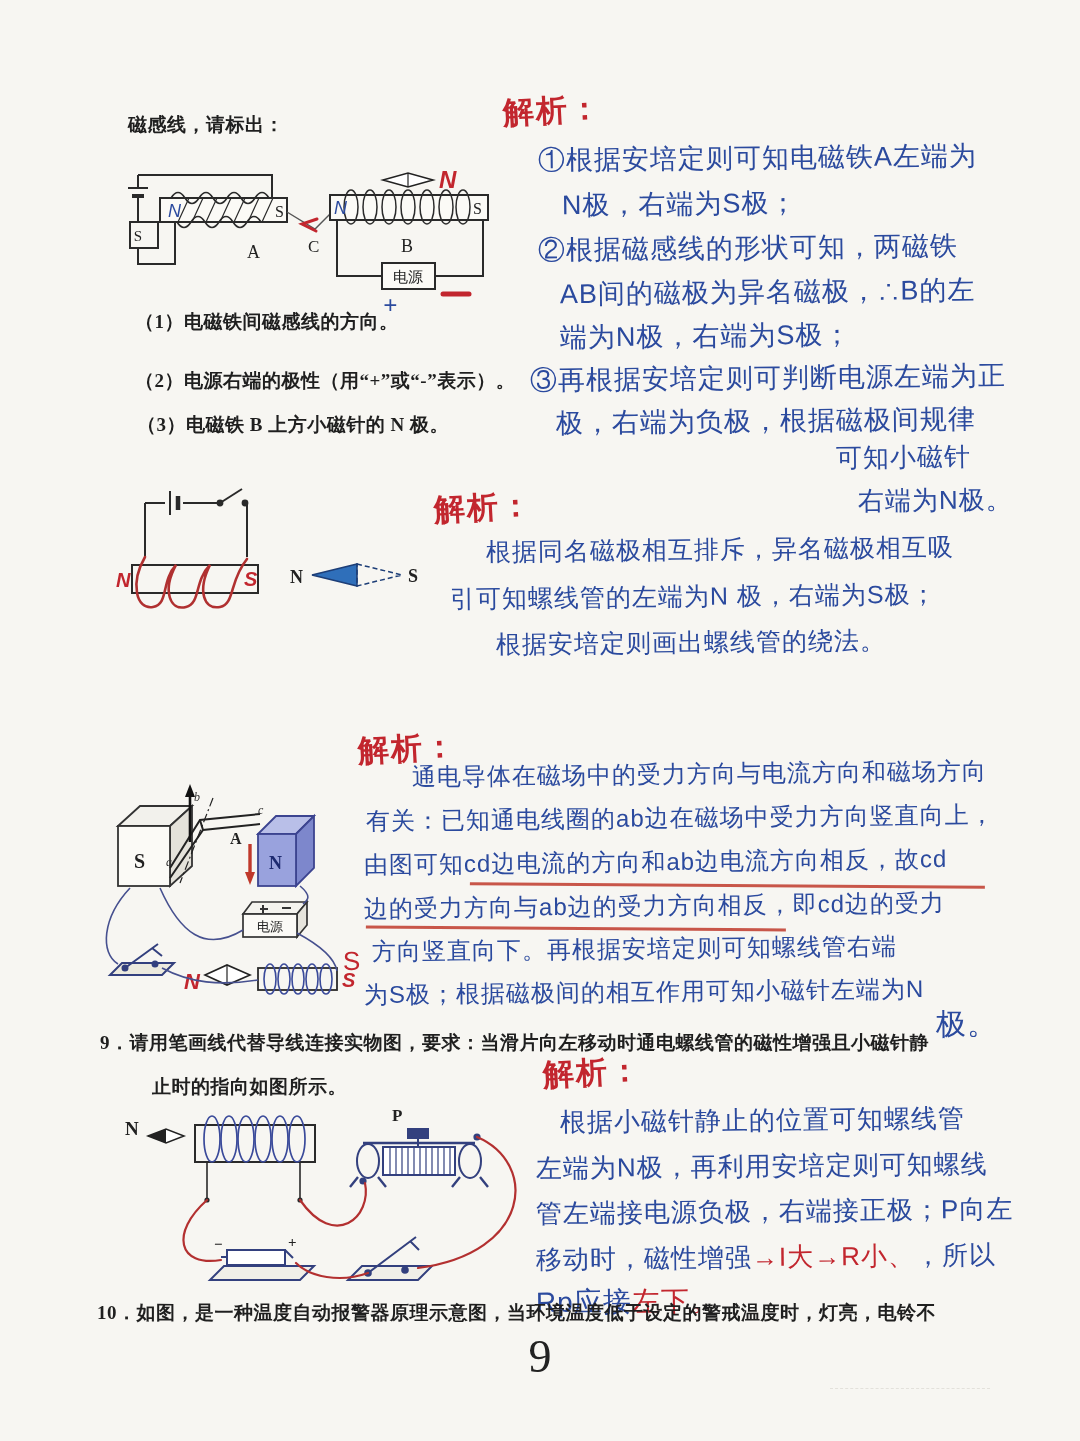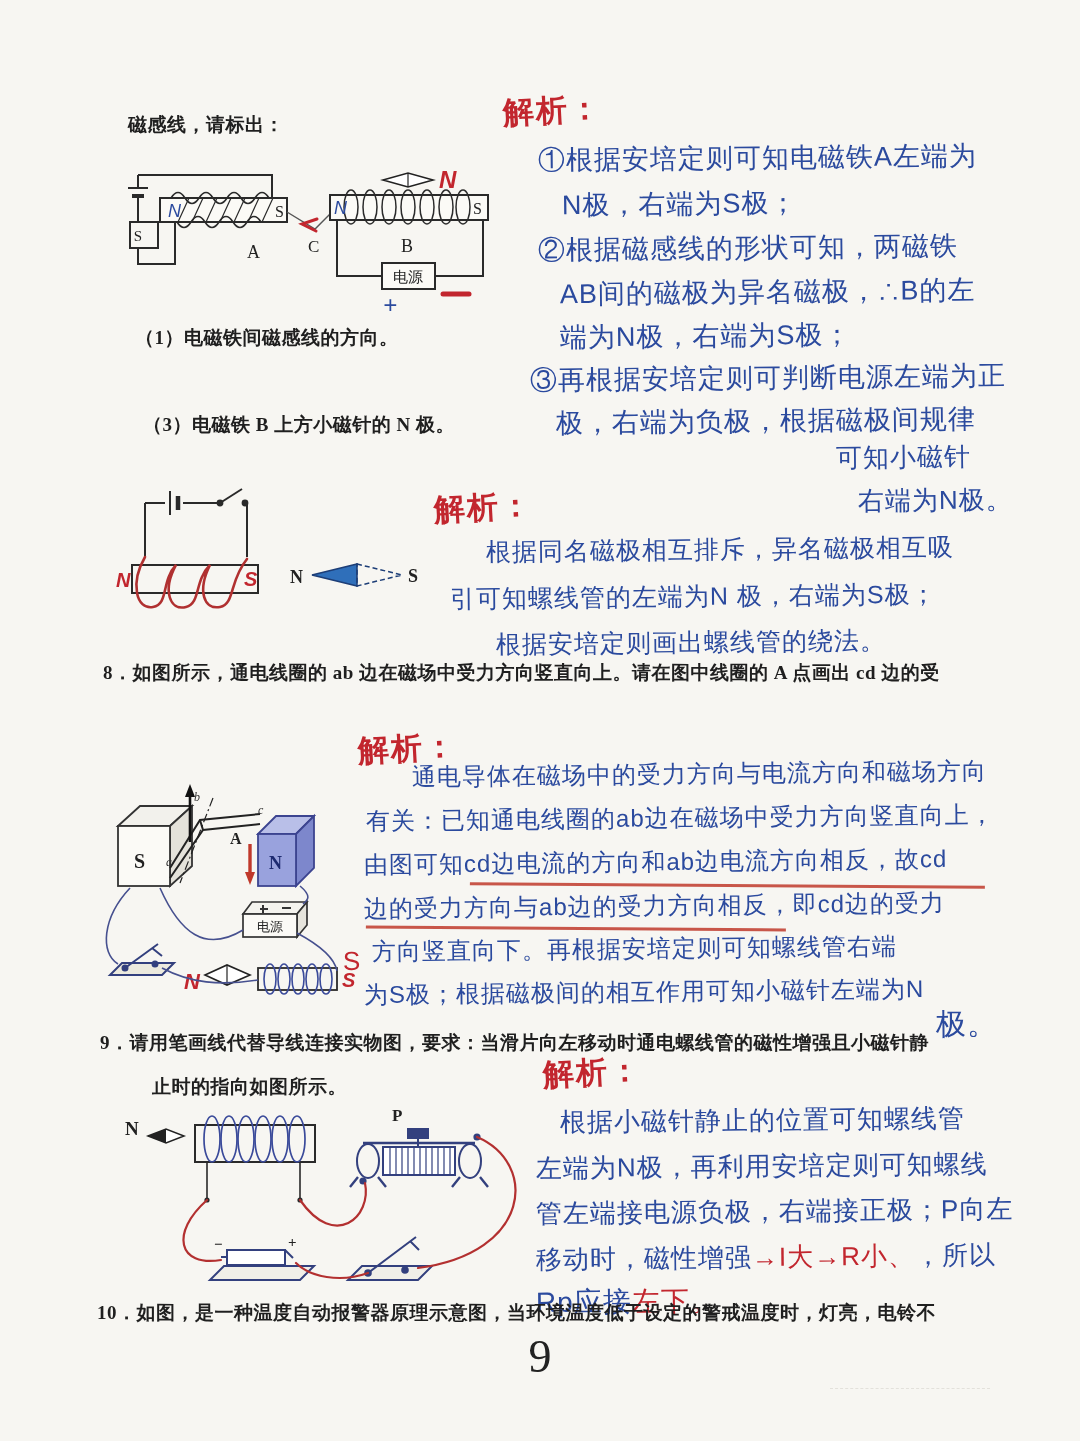--- a/index.html
+++ b/index.html
@@ -78,22 +78,23 @@
 
     <g>
       <path d="M212,70 V126 H257 M358,70 V126 H310" stroke="#2a2a2a" stroke-width="2" fill="none"></path>
       <rect x="257" y="113" width="53" height="26" fill="#fbfaf6" stroke="#2a2a2a" stroke-width="2"></rect>
       <text x="283" y="132" font-size="15" text-anchor="middle" fill="#222">电源</text>
       <text x="258" y="163" font-size="24" fill="#2b4a9e" class="svg-hw">+</text>
       <path d="M318,144 H344" stroke="#c2262e" stroke-width="5" stroke-linecap="round"></path>
     </g>
   </svg>
 
-  <div class="printed" style="left:135px;top:325px;">（1）电磁铁间磁感线的方向。</div>
-  <div class="printed" style="left:143px;top:412px;">（3）电磁铁 B 上方小磁针的 N 极。</div>
+  <div class="printed" style="left:135px;top:309px;">（1）电磁铁间磁感线的方向。</div>
+  <div class="printed" style="left:135px;top:368px;">（2）电源右端的极性（用“+”或“-”表示）。</div>
+  <div class="printed" style="left:137px;top:412px;">（3）电磁铁 B 上方小磁针的 N 极。</div>
 
   <div class="hw hw-red hw-title" style="left:503px;top:90px;">解析：</div>
   <div class="hw" style="left:538px;top:140px;font-size:27px;">①根据安培定则可知电磁铁A左端为</div>
   <div class="hw" style="left:562px;top:186px;font-size:27px;">N极，右端为S极；</div>
   <div class="hw" style="left:538px;top:230px;font-size:27px;">②根据磁感线的形状可知，两磁铁</div>
   <div class="hw" style="left:560px;top:274px;font-size:27px;">AB间的磁极为异名磁极，∴B的左</div>
   <div class="hw" style="left:560px;top:318px;font-size:27px;">端为N极，右端为S极；</div>
   <div class="hw" style="left:530px;top:360px;font-size:27px;">③再根据安培定则可判断电源左端为正</div>
   <div class="hw" style="left:556px;top:403px;font-size:27px;">极，右端为负极，根据磁极间规律</div>
   <div class="hw" style="left:836px;top:440px;font-size:26px;">可知小磁针</div>
@@ -120,21 +121,20 @@
       <polygon points="247,81 292,92 247,103" fill="none" stroke="#1d3e77" stroke-width="1.5" stroke-dasharray="5 3"></polygon>
       <text x="298" y="99" font-size="18" font-weight="bold" fill="#222">S</text>
     </g>
   </svg>
 
   <div class="hw hw-red hw-title" style="left:434px;top:487px;">解析：</div>
   <div class="hw" style="left:486px;top:533px;font-size:25px;">根据同名磁极相互排斥，异名磁极相互吸</div>
   <div class="hw" style="left:450px;top:580px;font-size:25px;">引可知螺线管的左端为N 极，右端为S极；</div>
   <div class="hw" style="left:496px;top:626px;font-size:25px;">根据安培定则画出螺线管的绕法。</div>
 
-  <div class="printed" style="left:103px;top:660px;">8．如图所示，通电线圈的 ab 边在磁场中受力方向竖直向上。请在图中线圈的 A 点画出 cd 边的受</div>
 
   <svg style="left:100px;top:768px;" width="290" height="258" viewBox="0 0 290 258">
 
     <g stroke="#333" stroke-width="1.8">
       <polygon points="18,58 40,38 92,38 70,58" fill="#f2f1ec"></polygon>
       <polygon points="70,58 92,38 92,98 70,118" fill="#e4e2da"></polygon>
       <rect x="18" y="58" width="52" height="60" fill="#fbfaf6"></rect>
       <text x="34" y="100" font-size="20" font-weight="bold" fill="#222" stroke="none">S</text>
     </g>
 

